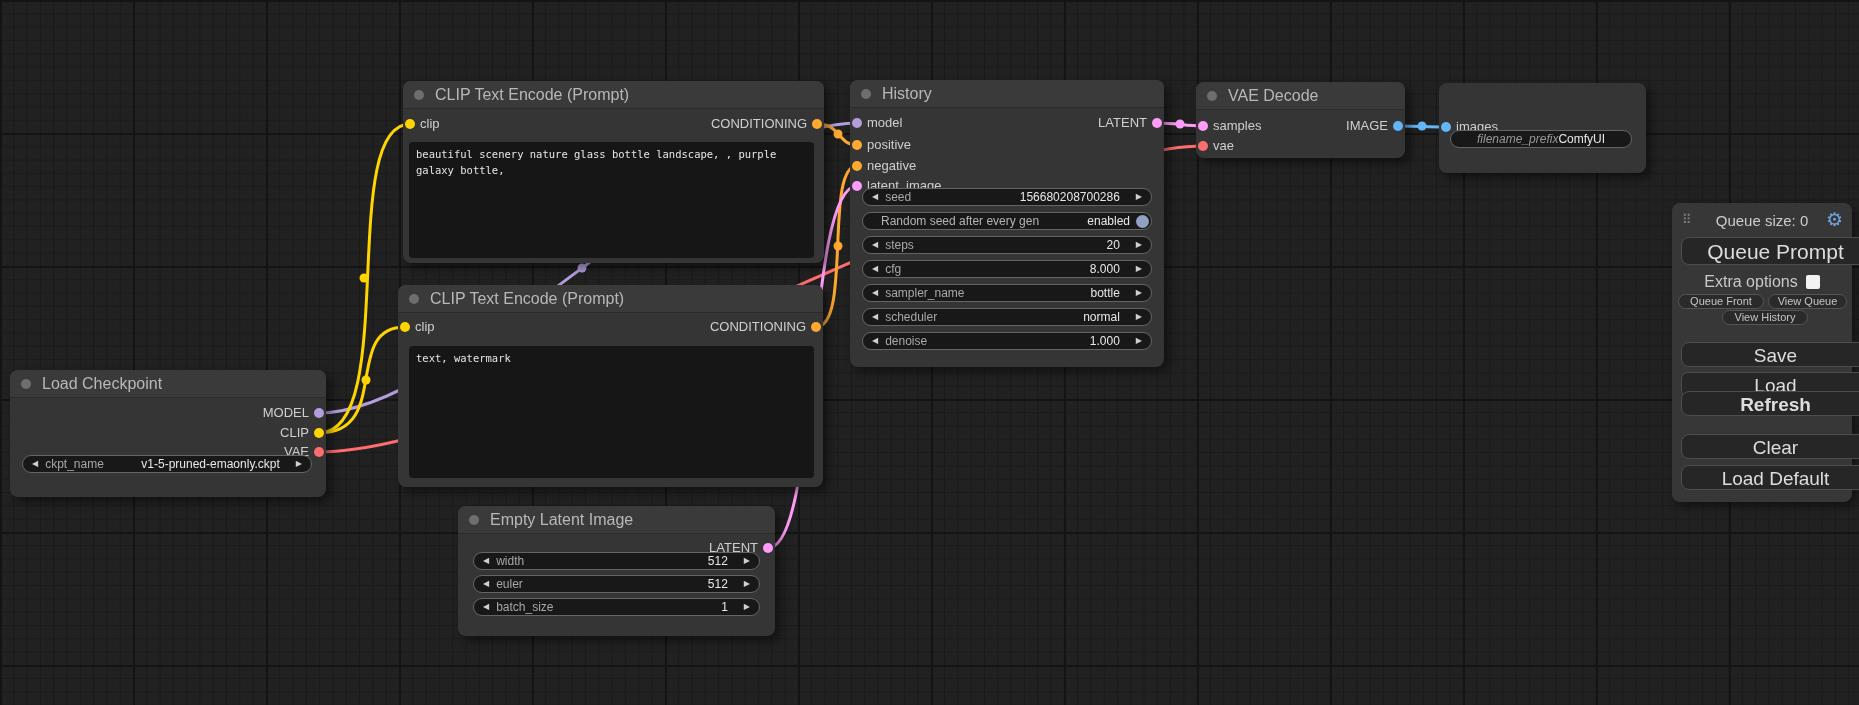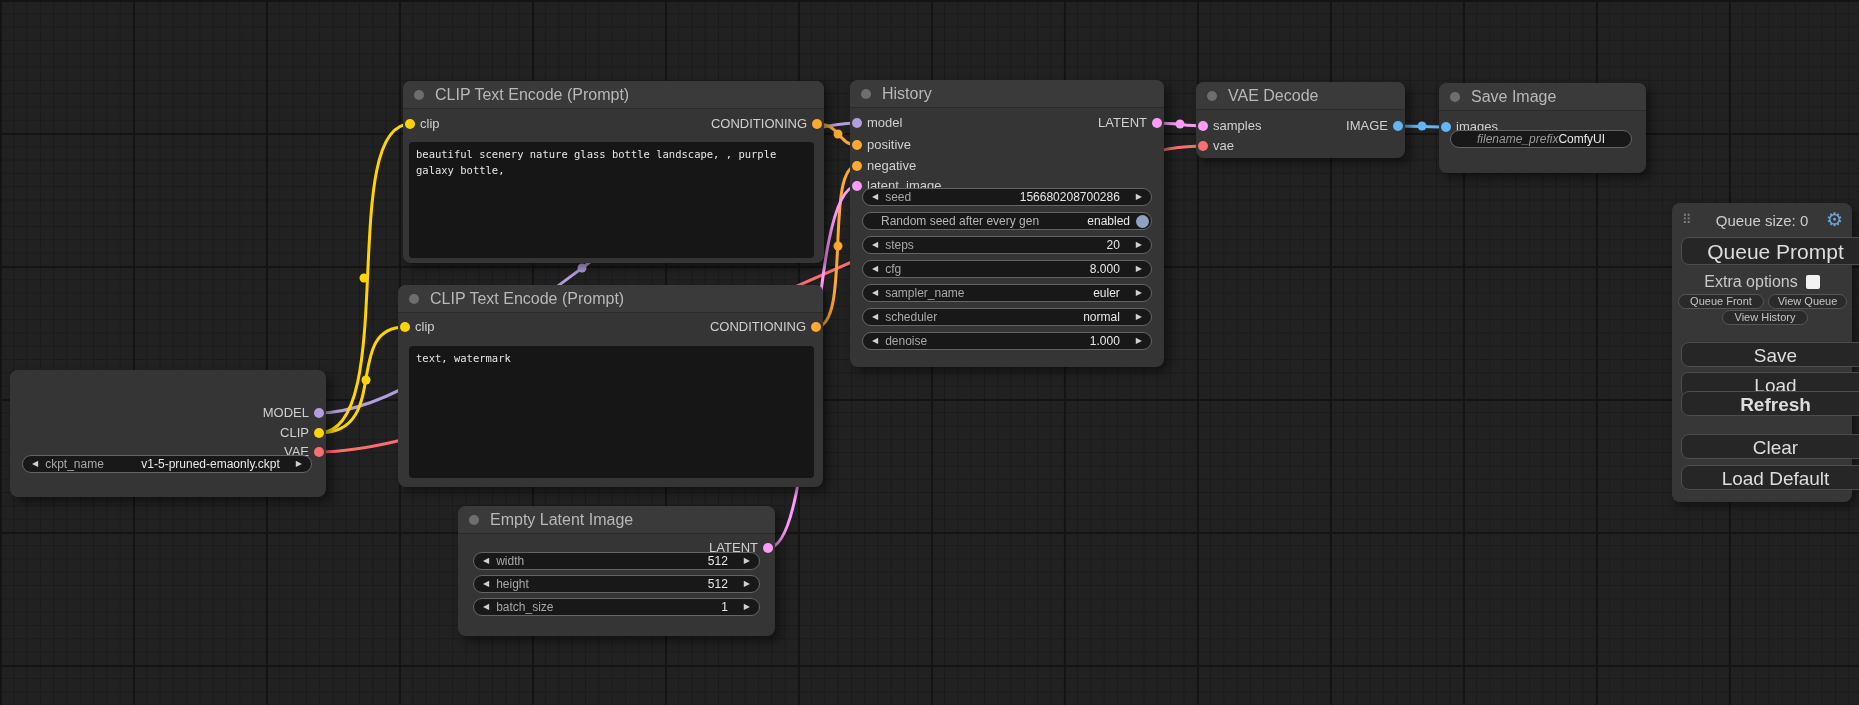--- a/index.html
+++ b/index.html
@@ -96,20 +96,21 @@
       <circle cx="838" cy="246" r="4.5" fill="#FFA931"></circle>
       <path d="M768,548 C820,548 805,186 857,186" stroke="#FF9CF9"></path>
       <circle cx="812" cy="367" r="4.5" fill="#FF9CF9"></circle>
       <path d="M1157,123 C1175,123 1186,126 1203,126" stroke="#FF9CF9"></path>
       <circle cx="1180" cy="124" r="4.5" fill="#FF9CF9"></circle>
       <path d="M1398,126 C1417,126 1428,127 1446,127" stroke="#64B5F6"></path>
       <circle cx="1422" cy="126" r="4.5" fill="#64B5F6"></circle>
     </svg>
   <div id="nodes">
       <div class="node" style="left: 10px; top: 370px; width: 316px; height: 127px;">
+        <div class="node-title"><span class="collapse-dot"></span><span>Load Checkpoint</span></div>
         <span class="port-dot" style="left: 304px; top: 38px; background: rgb(179, 157, 219);"></span>
         <span class="port-label" style="right: 17px; top: 35px; text-align: right;">MODEL</span>
         <span class="port-dot" style="left: 304px; top: 58px; background: rgb(255, 213, 0);"></span>
         <span class="port-label" style="right: 17px; top: 55px; text-align: right;">CLIP</span>
         <span class="port-dot" style="left: 304px; top: 77px; background: rgb(255, 110, 110);"></span>
         <span class="port-label" style="right: 17px; top: 74px; text-align: right;">VAE</span>
         <div class="widget " style="left: 12px; top: 85px; width: 290px;">
           <span class="arrow left">◀</span>
           <span class="wlabel">ckpt_name</span>
           <span class="spacer"></span>
@@ -169,21 +170,21 @@
           <span class="arrow left">◀</span>
           <span class="wlabel">cfg</span>
           <span class="spacer"></span>
           <span class="wvalue">8.000</span>
           <span class="arrow right">▶</span>
         </div>
         <div class="widget " style="left: 12px; top: 204px; width: 290px;">
           <span class="arrow left">◀</span>
           <span class="wlabel">sampler_name</span>
           <span class="spacer"></span>
-          <span class="wvalue">euler</span>
+          <span class="wvalue">bottle</span>
           <span class="arrow right">▶</span>
         </div>
         <div class="widget " style="left: 12px; top: 228px; width: 290px;">
           <span class="arrow left">◀</span>
           <span class="wlabel">scheduler</span>
           <span class="spacer"></span>
           <span class="wvalue">normal</span>
           <span class="arrow right">▶</span>
         </div>
         <div class="widget " style="left: 12px; top: 252px; width: 290px;">
@@ -200,21 +201,21 @@
         <span class="port-label" style="right: 17px; top: 34px; text-align: right;">LATENT</span>
         <div class="widget " style="left: 15px; top: 46px; width: 287px;">
           <span class="arrow left">◀</span>
           <span class="wlabel">width</span>
           <span class="spacer"></span>
           <span class="wvalue">512</span>
           <span class="arrow right">▶</span>
         </div>
         <div class="widget " style="left: 15px; top: 69px; width: 287px;">
           <span class="arrow left">◀</span>
-          <span class="wlabel">height</span>
+          <span class="wlabel">euler</span>
           <span class="spacer"></span>
           <span class="wvalue">512</span>
           <span class="arrow right">▶</span>
         </div>
         <div class="widget " style="left: 15px; top: 92px; width: 287px;">
           <span class="arrow left">◀</span>
           <span class="wlabel">batch_size</span>
           <span class="spacer"></span>
           <span class="wvalue">1</span>
           <span class="arrow right">▶</span>
@@ -223,21 +224,20 @@
       <div class="node" style="left: 1196px; top: 82px; width: 209px; height: 76px;">
         <div class="node-title"><span class="collapse-dot"></span><span>VAE Decode</span></div>
         <span class="port-dot" style="left: 2px; top: 39px; background: rgb(255, 156, 249);"></span>
         <span class="port-label" style="left: 17px; top: 36px;">samples</span>
         <span class="port-dot" style="left: 2px; top: 59px; background: rgb(255, 110, 110);"></span>
         <span class="port-label" style="left: 17px; top: 56px;">vae</span>
         <span class="port-dot" style="left: 197px; top: 39px; background: rgb(100, 181, 246);"></span>
         <span class="port-label" style="right: 17px; top: 36px; text-align: right;">IMAGE</span>
       </div>
       <div class="node" style="left: 1439px; top: 83px; width: 207px; height: 90px;">
-        <div class="node-title"><span class="collapse-dot"></span><span>Save Image</span></div>
         <span class="port-dot" style="left: 2px; top: 39px; background: rgb(100, 181, 246);"></span>
         <span class="port-label" style="left: 17px; top: 36px;">images</span>
         <div class="widget textw" style="left: 11px; top: 47px; width: 182px;">
           <span class="wlabel">filename_prefix</span>
           <span class="spacer"></span>
           <span class="wvalue">ComfyUI</span>
         </div>
       </div>
     </div>
 

